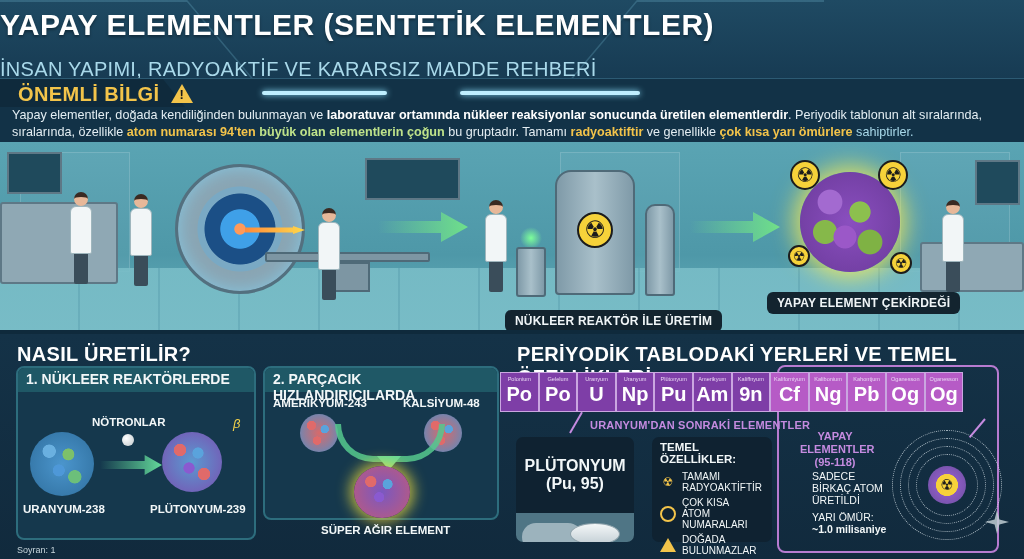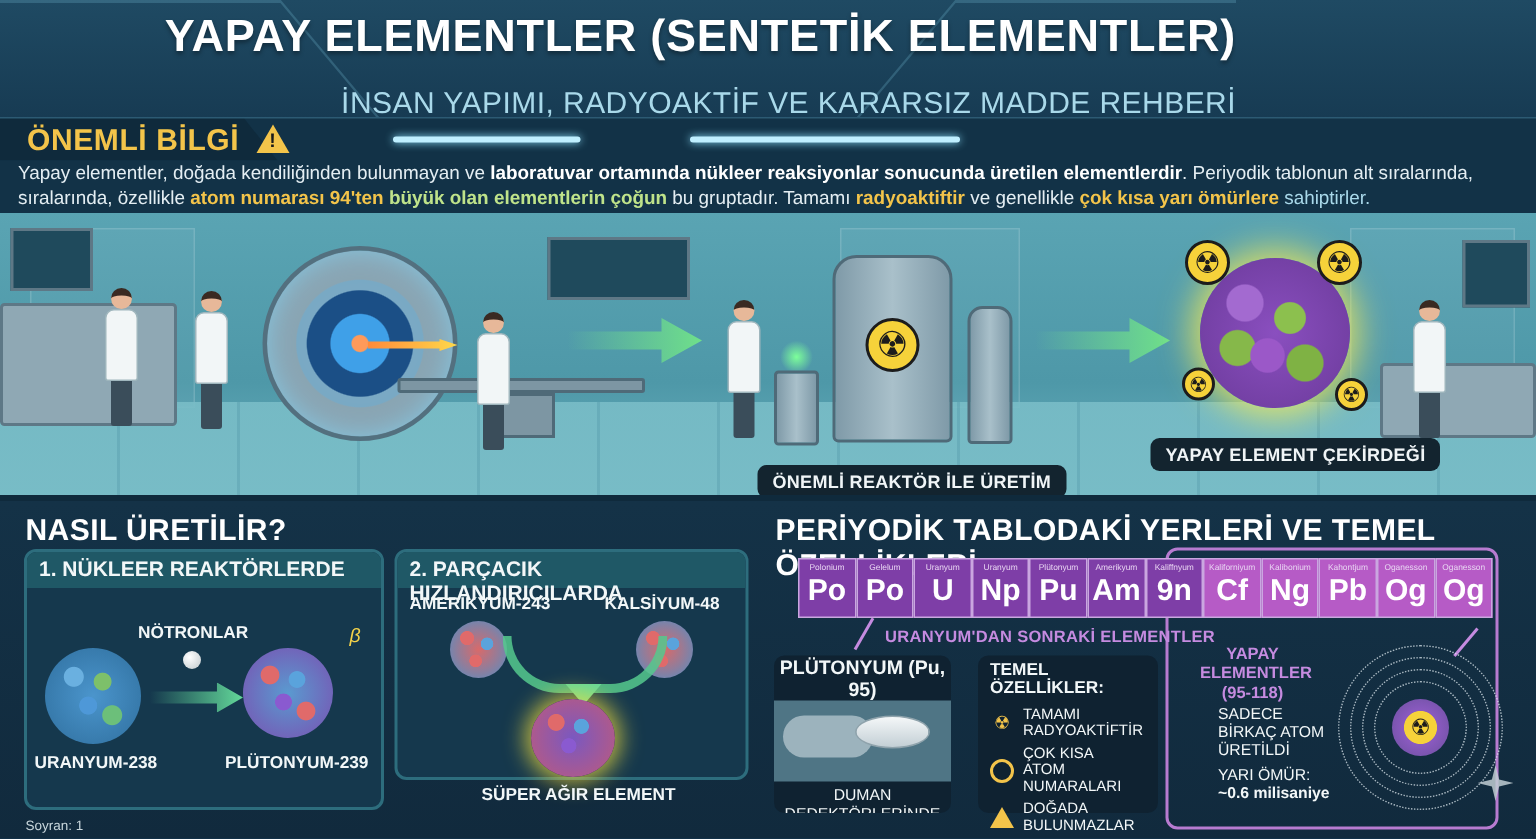--- a/index.html
+++ b/index.html
@@ -1,19 +1,19 @@
 <!DOCTYPE html>
 <html><head>
 <meta charset="utf-8">
 <style>
 *{box-sizing:border-box;margin:0;padding:0}
 html,body{width:1024px;height:559px;overflow:hidden;background:#13324a;font-family:"Liberation Sans","DejaVu Sans",sans-serif;color:#fff}
 .page{position:relative;width:1024px;height:559px;background:linear-gradient(180deg,#1f4a63 0%,#173b53 14%,#143247 60%,#112a3d 100%)}
 
-.hdr{position:absolute;left:0;top:0;width:824px;height:78px;text-align:right;overflow:hidden}
+.hdr{position:absolute;left:0;top:0;width:824px;height:78px;text-align:left;overflow:hidden}
 .hdr .deco{position:absolute;top:0;width:260px;height:78px;border-top:2px solid rgba(120,190,215,.25)}
 .hdr .deco.l{left:-40px;transform:skewX(40deg);border-right:2px solid rgba(120,190,215,.25)}
 .hdr .deco.r{right:-40px;transform:skewX(-40deg);border-left:2px solid rgba(120,190,215,.25)}
 .title{position:relative;font-size:30px;font-weight:700;letter-spacing:.5px;margin-top:8px;color:#fff;text-shadow:0 2px 3px rgba(0,0,0,.35)}
 .subtitle{position:relative;font-size:20px;color:#a9d9ea;margin-top:16px;letter-spacing:.3px}
 
 .info{position:absolute;left:0;top:78px;width:1024px;height:64px;background:#123247;border-top:1px solid #2c5a73}
 .info-tab{position:absolute;left:0;top:0;height:28px;width:185px;background:#0f2a3c;clip-path:polygon(0 0,88% 0,100% 100%,0 100%)}
 .info-title{position:absolute;left:18px;top:4px;font-size:20px;font-weight:700;color:#f3c44a;letter-spacing:.4px}
 .warn-icon{display:inline-block;vertical-align:-2px;margin-left:6px;width:0;height:0;border-left:11px solid transparent;border-right:11px solid transparent;border-bottom:19px solid #f3c44a;position:relative}
@@ -56,30 +56,30 @@
 .pu239{background:radial-gradient(circle at 30% 30%,#e06a6a 0 10%,transparent 11%),radial-gradient(circle at 60% 35%,#5aa3dc 0 10%,transparent 11%),radial-gradient(circle at 45% 60%,#8a5ad0 0 11%,transparent 12%),radial-gradient(circle at 70% 70%,#e06a6a 0 10%,transparent 11%),radial-gradient(circle,#5a9ad0,#7a4fb0)}
 .am{background:radial-gradient(circle at 30% 30%,#e06a6a 0 12%,transparent 13%),radial-gradient(circle at 65% 40%,#5aa3dc 0 12%,transparent 13%),radial-gradient(circle at 45% 70%,#e06a6a 0 12%,transparent 13%),radial-gradient(circle,#d86a6a,#4e8fc8)}
 .she{background:radial-gradient(circle at 30% 30%,#e06a6a 0 10%,transparent 11%),radial-gradient(circle at 60% 35%,#5aa3dc 0 10%,transparent 11%),radial-gradient(circle at 45% 60%,#8a5ad0 0 11%,transparent 12%),radial-gradient(circle,#7a58c0,#c05a7a);box-shadow:0 0 14px 4px rgba(240,220,60,.75)}
 .neutron{position:absolute;left:122px;top:434px;width:12px;height:12px;border-radius:50%;background:radial-gradient(circle at 35% 35%,#fff,#bfc8cc)}
 .beta{position:absolute;font-style:italic;color:#f3d24a;font-size:13px}
 .arrow-g2{position:absolute;height:20px;width:62px;background:linear-gradient(90deg,rgba(100,220,150,0),#63d99a);clip-path:polygon(0 30%,72% 30%,72% 0,100% 50%,72% 100%,72% 70%,0 70%)}
 .merge{position:absolute;left:335px;top:424px;width:110px;height:38px;border:6px solid #55c98e;border-top:none;border-radius:0 0 60px 60px;opacity:.85}
 .merge-tip{position:absolute;left:377px;top:456px;width:0;height:0;border-left:12px solid transparent;border-right:12px solid transparent;border-top:14px solid #63d99a}
 .source{position:absolute;left:17px;top:545px;font-size:9px;color:#c8d6dc}
 
-.ptable{position:absolute;left:532px;top:372px;display:flex}
+.ptable{position:absolute;left:500px;top:372px;display:flex}
 .cell{width:38.6px;height:40px;border:1px solid #caa6e0;background:#7e3ea7;text-align:center;position:relative}
 .cell.hi{background:#b65bc6}
 .cell .nm{display:block;font-size:5.6px;color:#e8d4f2;margin-top:3px;white-space:nowrap;overflow:hidden}
 .cell .sym{display:block;font-size:20px;font-weight:700;color:#fff;line-height:24px}
 .syn-box{position:absolute;left:777px;top:365px;width:222px;height:188px;border:2px solid #b77bd0;border-radius:8px}
 .after-u{position:absolute;left:590px;top:419px;font-size:11px;font-weight:700;color:#c58be0;letter-spacing:.2px}
 .pointer{position:absolute;height:2px;background:#c58be0;transform-origin:left center}
 .pu-card{position:absolute;left:516px;top:437px;width:118px;height:105px;background:#0f2231;border-radius:7px;overflow:hidden}
-.pu-head{font-size:13px;font-weight:700;text-align:center;padding:0 2px;color:#f2f7f8}
+.pu-head{font-size:16px;font-weight:700;text-align:center;padding:20px 2px;color:#f2f7f8}
 .pu-img{height:54px;background:#4f7585;position:relative}
 .smoke{position:absolute;left:6px;top:10px;width:60px;height:28px;border-radius:20px;background:rgba(220,230,235,.55)}
 .detector{position:absolute;left:54px;top:10px;width:50px;height:22px;border-radius:50%;background:linear-gradient(180deg,#f4f7f8,#c3cfd5);border:1px solid #8fa3ac}
 .pu-foot{font-size:10.5px;text-align:center;line-height:13px;padding-top:3px;color:#f2f7f8}
 .props{position:absolute;left:652px;top:437px;width:120px;height:105px;background:#0f2231;border-radius:7px}
 .props-head{font-size:11.5px;font-weight:700;padding:4px 8px;color:#f2f7f8}
 .prop{display:flex;align-items:center;margin:2px 0 4px 8px}
 .prop .ic{width:16px;height:16px;margin-right:6px;flex-shrink:0;display:flex;align-items:center;justify-content:center;font-size:12px}
 .prop .tx{font-size:10px;line-height:11px;color:#f2f7f8}
 .ic-rad{color:#f3c44a;font-size:14px}
@@ -169,21 +169,21 @@
     <div class="rad" style="left:788px;top:103px;width:22px;height:22px;font-size:14px">☢</div>
     <div class="rad" style="left:890px;top:110px;width:22px;height:22px;font-size:14px">☢</div>
     <div class="screen" style="left:975px;top:18px;width:45px;height:45px"></div>
     <div class="console" style="left:920px;top:100px;width:104px;height:50px"></div>
     <div class="person" style="left:942px;top:58px">
         <div class="head"></div>
         <div class="coat"></div>
         <div class="legs"></div>
       </div>
 
-    <div class="label-pill" style="left:505px;top:168px">ÖNEMLİ REAKTÖR İLE ÜRETİM</div>
+    <div class="label-pill" style="left:505px;top:168px">NÜKLEER REAKTÖR İLE ÜRETİM</div>
     <div class="label-pill" style="left:767px;top:150px">YAPAY ELEMENT ÇEKİRDEĞİ</div>
   </div>
 
   <div class="sec-title" style="left:17px;top:343px">NASIL ÜRETİLİR?</div>
 
   <div class="card" style="left:16px;top:366px;width:240px;height:174px">
     <div class="card-head">1. NÜKLEER REAKTÖRLERDE</div>
   </div>
   <div class="atom-lbl" style="left:92px;top:416px">NÖTRONLAR</div>
   <div class="neutron"></div>
@@ -299,21 +299,21 @@
     <div>ELEMENTLER</div>
     <div>(95-118)</div>
   </div>
   <div class="syn-text">
     <div>SADECE</div>
     <div>BİRKAÇ ATOM</div>
     <div>ÜRETİLDİ</div>
   </div>
   <div class="syn-half">
     <div>YARI ÖMÜR:</div>
-    <b>~0.6 milisaniye</b>
+    <b>~1.0 milisaniye</b>
   </div>
 
   <div class="orbits">
     <div class="orbit" style="left:0;top:0;width:110px;height:110px"></div>
     <div class="orbit" style="left:8px;top:8px;width:94px;height:94px"></div>
     <div class="orbit" style="left:16px;top:16px;width:78px;height:78px"></div>
     <div class="orbit" style="left:24px;top:24px;width:62px;height:62px"></div>
     <div class="core">☢</div>
   </div>
   <div class="star"></div>

